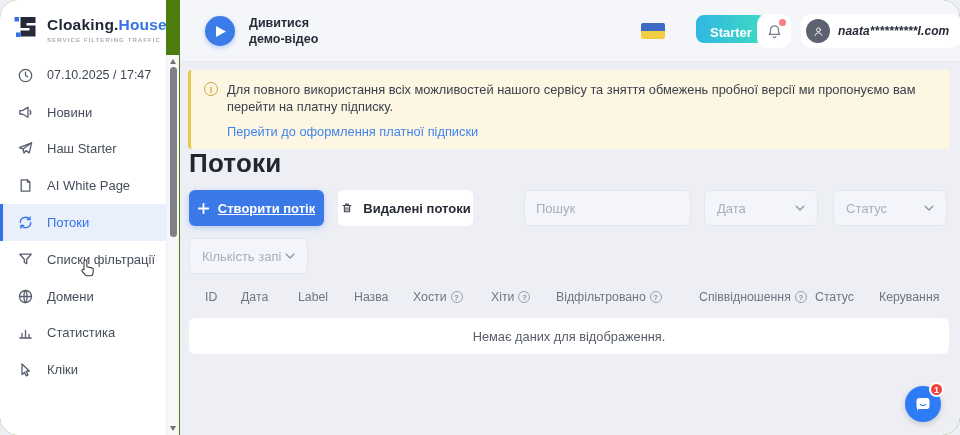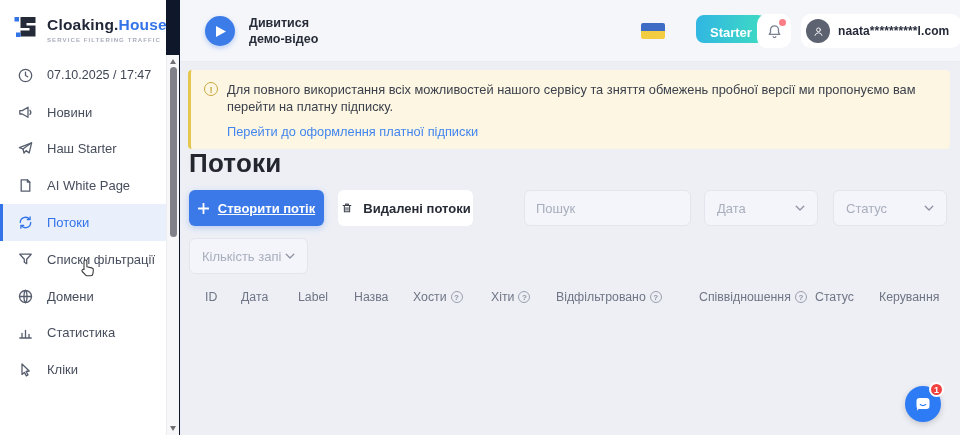--- a/index.html
+++ b/index.html
@@ -1,18 +1,18 @@
 <!DOCTYPE html>
 <html><head>
 <meta charset="utf-8">
 <style>
   * { margin:0; padding:0; box-sizing:border-box; }
   html,body { width:960px; height:435px; }
   body { font-family:"Liberation Sans","DejaVu Sans",sans-serif; background:#edeff5; overflow:hidden; }
-  .app { position:relative; width:960px; height:435px; background:#0f172a; overflow:hidden; }
+  .app { position:relative; width:960px; height:435px; background:#4d7c0f; overflow:hidden;border-radius:18px; }
 
   
   .sidebar { position:absolute; left:0; top:0; width:166px; height:435px; background:#ffffff; z-index:3; }
   .logo { display:flex; align-items:center; gap:8px; padding:14px 0 0 13px; }
   .logo-text .brand { font-size:15.5px; font-weight:700; color:#222838; letter-spacing:.2px; }
   .logo-text .brand .accent { color:#3273e8; }
   .logo-text .tagline { font-size:6.1px; letter-spacing:1.05px; color:#a7adbb; margin-top:2px; font-weight:600; }
   .nav { position:absolute; left:0; top:57px; right:0; }
   .nav-item { height:36.8px; display:flex; align-items:center; gap:13px; padding-left:17px; font-size:13px; font-weight:400; color:#464d5c; cursor:pointer; }
   .nav-item svg { width:17px; height:17px; flex:0 0 17px; stroke:#565d6d; fill:none; stroke-width:1.3; stroke-linecap:round; stroke-linejoin:round; }
@@ -35,21 +35,21 @@
   .flag { position:absolute; left:461px; top:23px; width:24px; height:16px; border-radius:2px; overflow:hidden; cursor:pointer; }
   .flag .top { height:8px; background:#3e6cc4; }
   .flag .bottom { height:8px; background:#f2cc41; }
   .plan-badge { position:absolute; left:516px; top:15px; height:28px; padding:4px 14px; border-radius:8px; background:linear-gradient(95deg,#31b6e3,#3edcc1); color:#fff; font-size:13px; font-weight:700; line-height:28px; cursor:pointer; }
   .bell-card { position:absolute; left:577px; top:14px; width:34px; height:34px; background:#fff; border-radius:10px; display:flex; align-items:center; justify-content:center; cursor:pointer; }
   .bell-card svg { width:17px; height:17px; stroke:#787f8f; fill:none; stroke-width:1.3; stroke-linecap:round; stroke-linejoin:round; }
   .bell-dot { position:absolute; right:5px; top:5px; width:7px; height:7px; border-radius:50%; background:#fb7d85; }
   .user-card { position:absolute; left:621px; top:14px; height:34px; background:#fff; border-radius:10px; display:flex; align-items:center; gap:8px; padding:0 12px 0 5px; cursor:pointer; }
   .avatar { width:24px; height:24px; border-radius:50%; background:#5c6270; display:flex; align-items:center; justify-content:center; }
   .avatar svg { width:13px; height:13px; stroke:#fff; fill:none; stroke-width:1.2; stroke-linecap:round; }
-  .user-email { font-size:12px; font-weight:700; color:#262b3a; letter-spacing:.1px; }
+  .user-email { font-size:12px; font-weight:700; color:#262b3a; letter-spacing:.1px;font-style:italic; }
 
   
   .main { position:absolute; left:180px; top:62px; width:780px; height:373px; background:#edeff5; }
   .banner { position:absolute; left:8px; top:8px; width:762px; min-height:68px; background:#fcf6e3; border-left:3px solid #e5c64e; border-radius:4px; padding:11px 20px 10px 13px; }
   .banner-row { display:flex; gap:9px; }
   .warn-icon { flex:0 0 14px; width:14px; height:14px; border:1.4px solid #c9a93c; border-radius:50%; color:#c9a93c; font-size:9.5px; font-weight:700; text-align:center; line-height:13px; margin-top:1px; }
   .banner-text { font-size:12.8px; color:#3b404b; line-height:17px; }
   .banner-link { display:block; margin:9px 0 0 23px; font-size:12.8px; color:#4285ec; text-decoration:none; cursor:pointer; }
   .page-title { position:absolute; left:9px; top:86px; font-size:26px; font-weight:700; color:#23262e; letter-spacing:.2px; }
   .btn { height:36px; border-radius:6px; display:flex; align-items:center; justify-content:center; gap:9px; font-size:13px; font-weight:600; cursor:pointer; border:none; }
@@ -295,20 +295,23 @@
           <span class="help-icon">?</span>
         </div>
       <div class="th" style="width:64px">
           <span>Статус</span>
         </div>
       <div class="th">
           <span>Керування</span>
         </div>
     </div>
 
+    <div class="empty-card">
+      <span>Немає даних для відображення.</span>
+    </div>
   </main>
 
   <div class="chat-fab">
     <svg width="18" height="18" viewBox="0 0 18 18">
       <rect x="2.5" y="3" width="13" height="11" rx="3" fill="#ffffff"></rect>
       <path d="M5 13.5l-1.9 2.2V11.5z" fill="#ffffff"></path>
       <path d="M6.3 9.6c1.5 1.1 3.9 1.1 5.4 0" stroke="#2e7cf5" stroke-width="1.2" fill="none" stroke-linecap="round"></path>
     </svg>
     <span class="chat-badge">1</span>
   </div>

